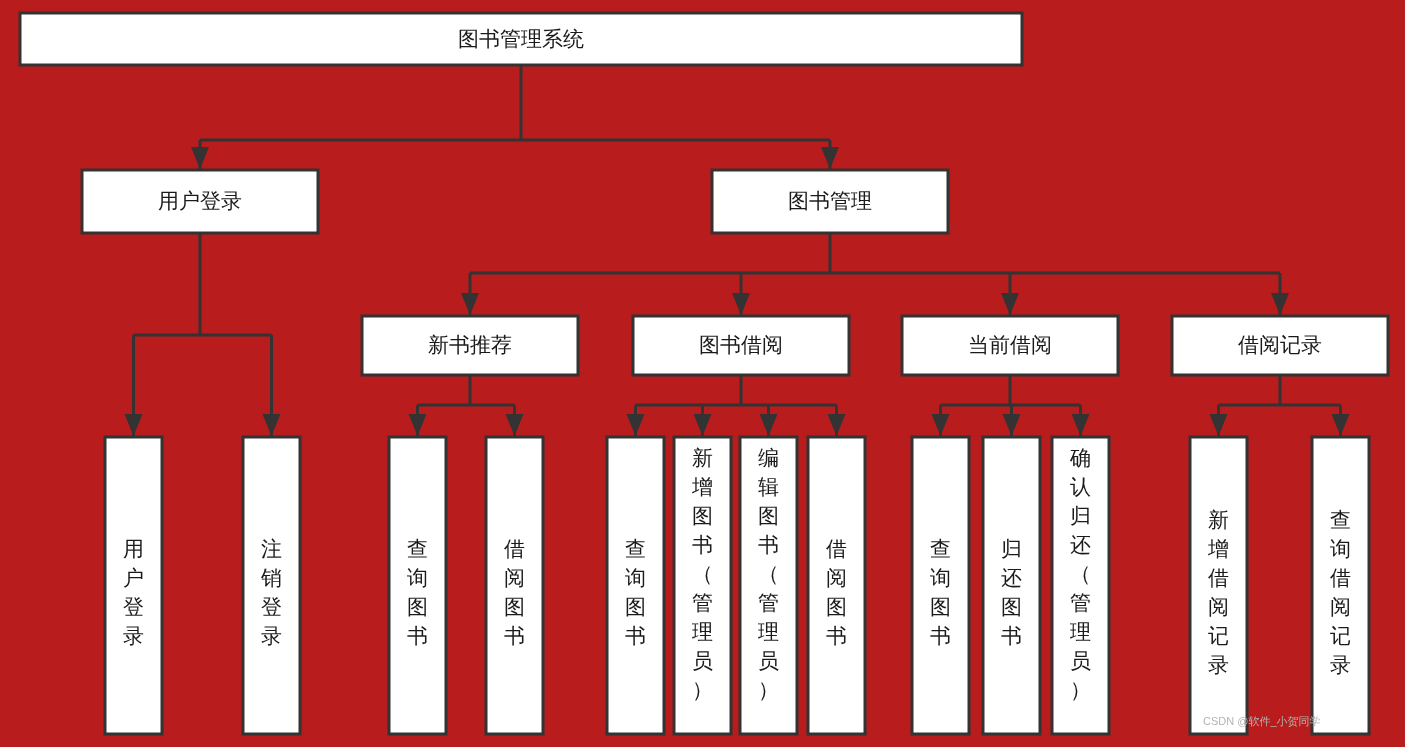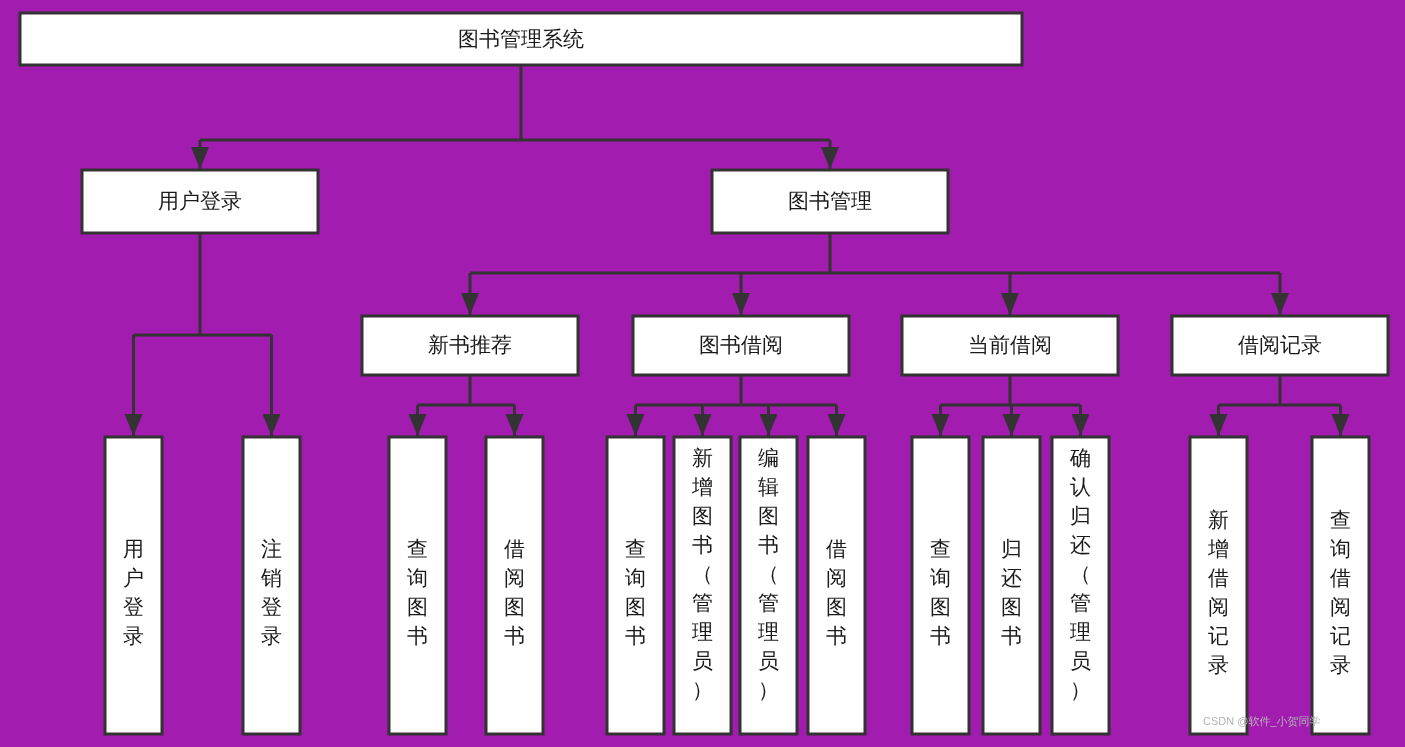--- a/index.html
+++ b/index.html
@@ -7,21 +7,21 @@
     padding: 0;
     background: #ffffff;
   }
   body {
     font-family: "Liberation Sans", "DejaVu Sans", sans-serif;
   }
   #diagram-root {
     position: relative;
     width: 1405px;
     height: 747px;
-    background: #a21caf;
+    background: #b91c1c;
     overflow: hidden;
   }
   #diagram-svg {
     position: absolute;
     left: 0;
     top: 0;
     width: 1405px;
     height: 747px;
   }
   .node-box {

